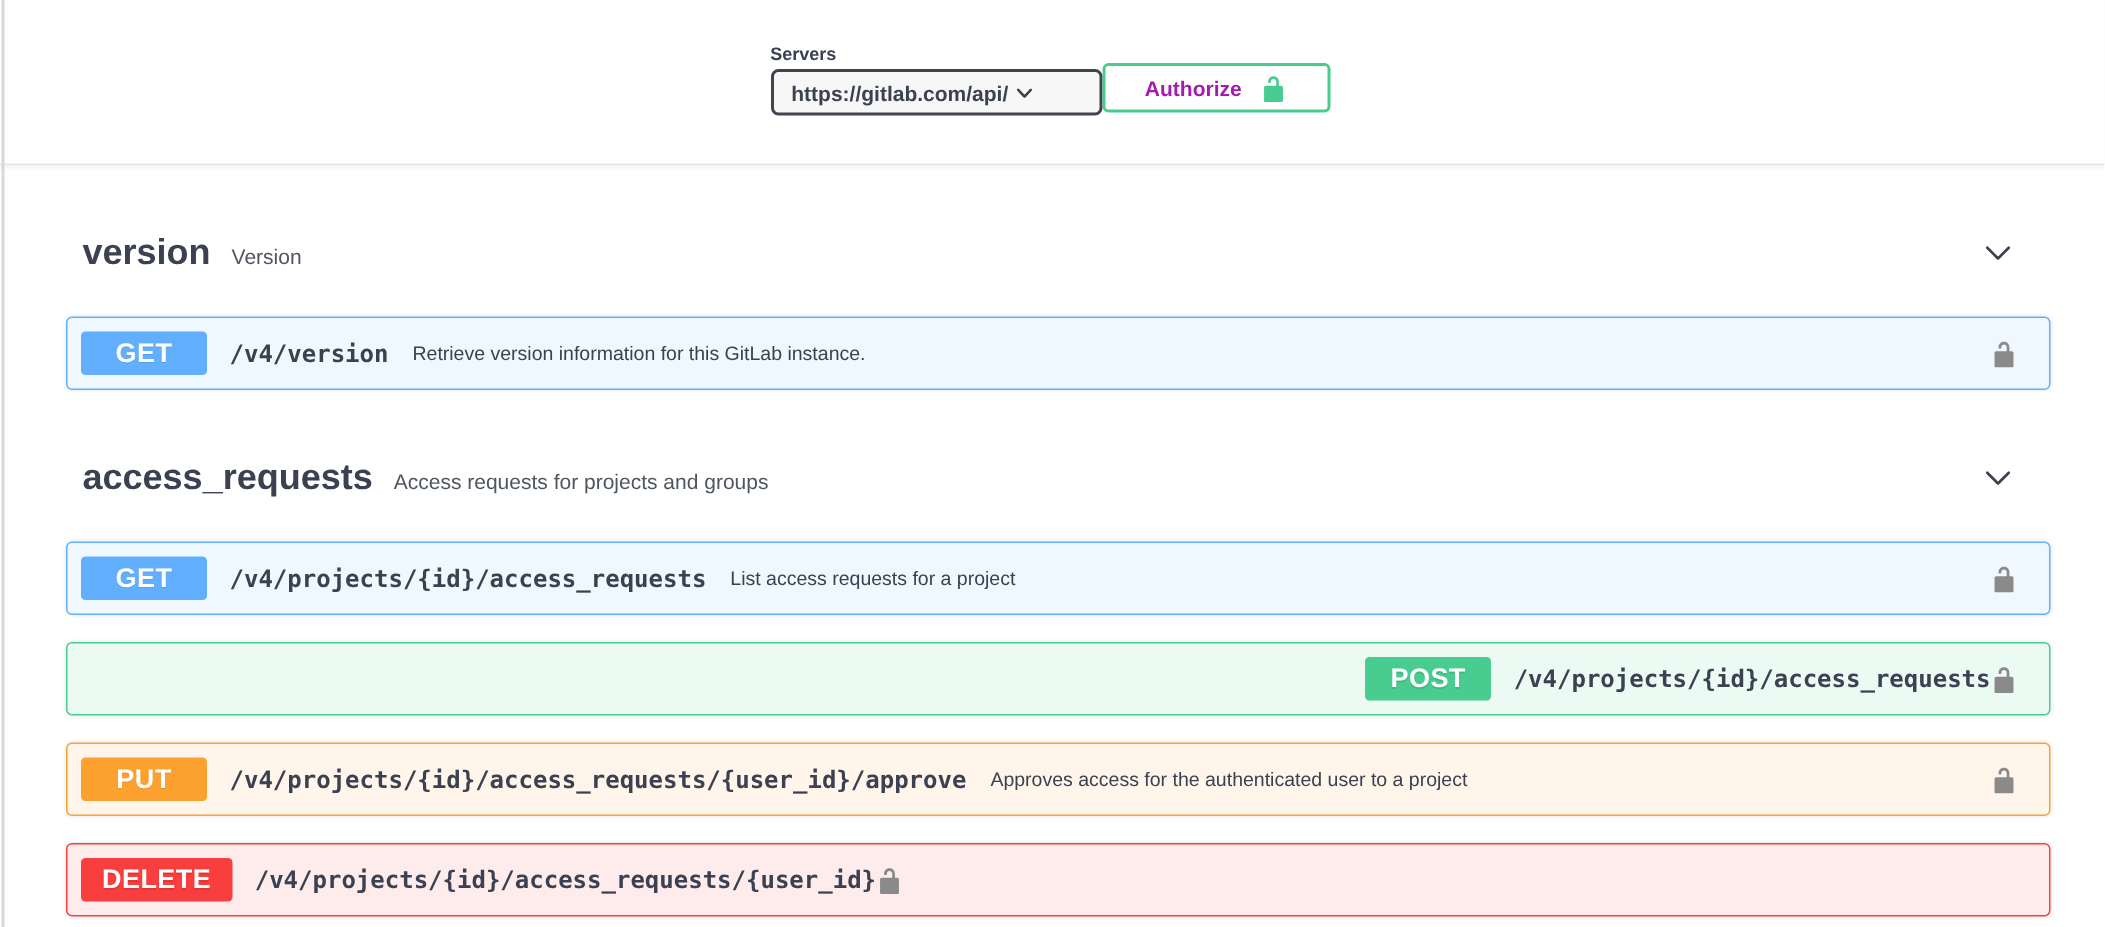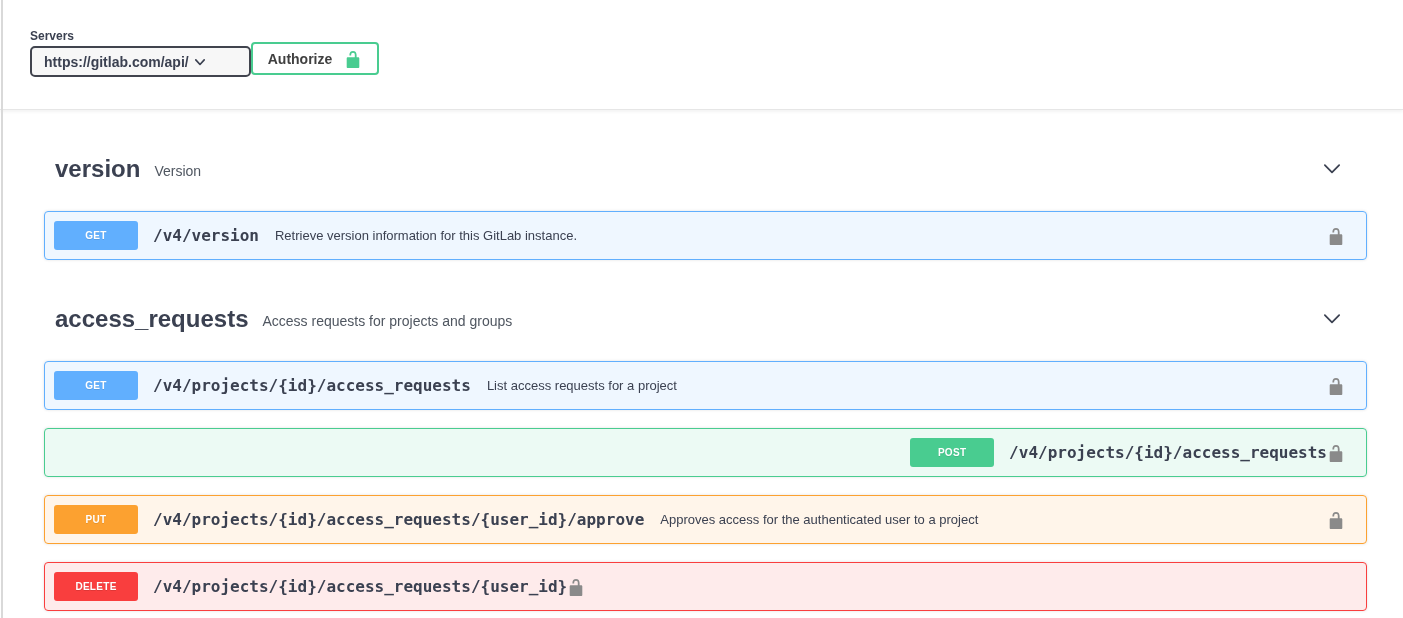--- a/index.html
+++ b/index.html
@@ -2,52 +2,52 @@
 <html><head>
 <meta charset="utf-8">
 <style>
   * { margin:0; padding:0; box-sizing:border-box; }
   html,body { width:1403px; height:618px; background:#ffffff; overflow:hidden;
     font-family:"Liberation Sans", sans-serif; color:#3b4151; }
   body::before { content:""; position:fixed; left:1px; top:0; width:2px; height:100%;
     background:#d9d9d9; z-index:5; }
 
   
-  .scheme-bar { display:flex; align-items:flex-end; justify-content:flex-start;
+  .scheme-bar { display:flex; align-items:flex-end; justify-content:center;
     padding:28px 33px 0 30px; height:110px; border-bottom:1px solid #e6e6e6;
     box-shadow:0 2px 3px rgba(0,0,0,.05); background:#fff; position:relative; }
   .servers { display:flex; flex-direction:column; padding-bottom:32px; }
   .servers-label { font-size:12px; font-weight:700; color:#3b4151; margin-bottom:3px; }
   .server-select { display:flex; align-items:center; gap:4px; width:221px; height:31px;
     border:2px solid #41444e; border-radius:5px; background:#f7f7f7; padding:0 12px;
     cursor:pointer; }
   .server-select .value { font-size:14px; font-weight:700; color:#3b4151; white-space:nowrap; }
   .authorize-btn { display:flex; align-items:center; justify-content:center; gap:12px;
-    width:128px; height:33px; margin-bottom:34px; background:transparent;
-    border:2px solid #49cc90; border-radius:4px; color:#404040; font-weight:700;
+    width:152px; height:33px; margin-bottom:34px; background:transparent;
+    border:2px solid #49cc90; border-radius:4px; color:#a21caf; font-weight:700;
     font-size:14px; font-family:"Liberation Sans", sans-serif; cursor:pointer; }
 
   
   .wrapper { padding:0 36px 0 44px; }
   .opblock-tag { display:flex; align-items:center; padding:0 24px 0 11px;
     margin-top:42px; margin-bottom:28px; cursor:pointer; }
   .opblock-tag:first-child { margin-top:44px; }
   .tag-title { font-size:24px; font-weight:700; color:#3b4151; line-height:29px; }
   .tag-desc { font-size:14px; color:#4f5660; margin-left:14px; position:relative; top:2px; }
   .tag-chevron { margin-left:auto; display:flex; }
 
   .opblock { display:flex; align-items:center; height:49px; border-radius:4px;
     margin-bottom:18px; box-shadow:0 0 3px rgba(0,0,0,.12); cursor:pointer; }
   .op-get    { background:rgba(97,175,254,.10);  border:1px solid #61affe; }
   .op-post   { background:rgba(73,204,144,.10);  border:1px solid #49cc90;justify-content:flex-end; }
   .op-put    { background:rgba(252,161,48,.10);  border:1px solid #fca130; }
   .op-delete { background:rgba(249,62,62,.10);   border:1px solid #f93e3e; }
   .method-badge { min-width:84px; padding:0 14px; height:29px; margin-left:9px;
     display:flex; align-items:center; justify-content:center; border-radius:3px;
-    color:#fff; font-size:10px; font-weight:700; letter-spacing:.3px;
+    color:#fff; font-size:18px; font-weight:700; letter-spacing:.3px;
     text-shadow:0 1px 0 rgba(0,0,0,.1); }
   .op-get    .method-badge { background:#61affe; }
   .op-post   .method-badge { background:#49cc90; }
   .op-put    .method-badge { background:#fca130; }
   .op-delete .method-badge { background:#f93e3e; }
   .op-path { font-family:"DejaVu Sans Mono", monospace; font-weight:700; font-size:16px;
     color:#3b4151; margin-left:15px; white-space:nowrap; }
   .op-summary { font-size:13px; color:#3b4151; margin-left:16px; white-space:nowrap;
     overflow:hidden; text-overflow:ellipsis; flex:1; }
   .lock-btn { background:none; border:none; cursor:pointer; margin-right:21px;

